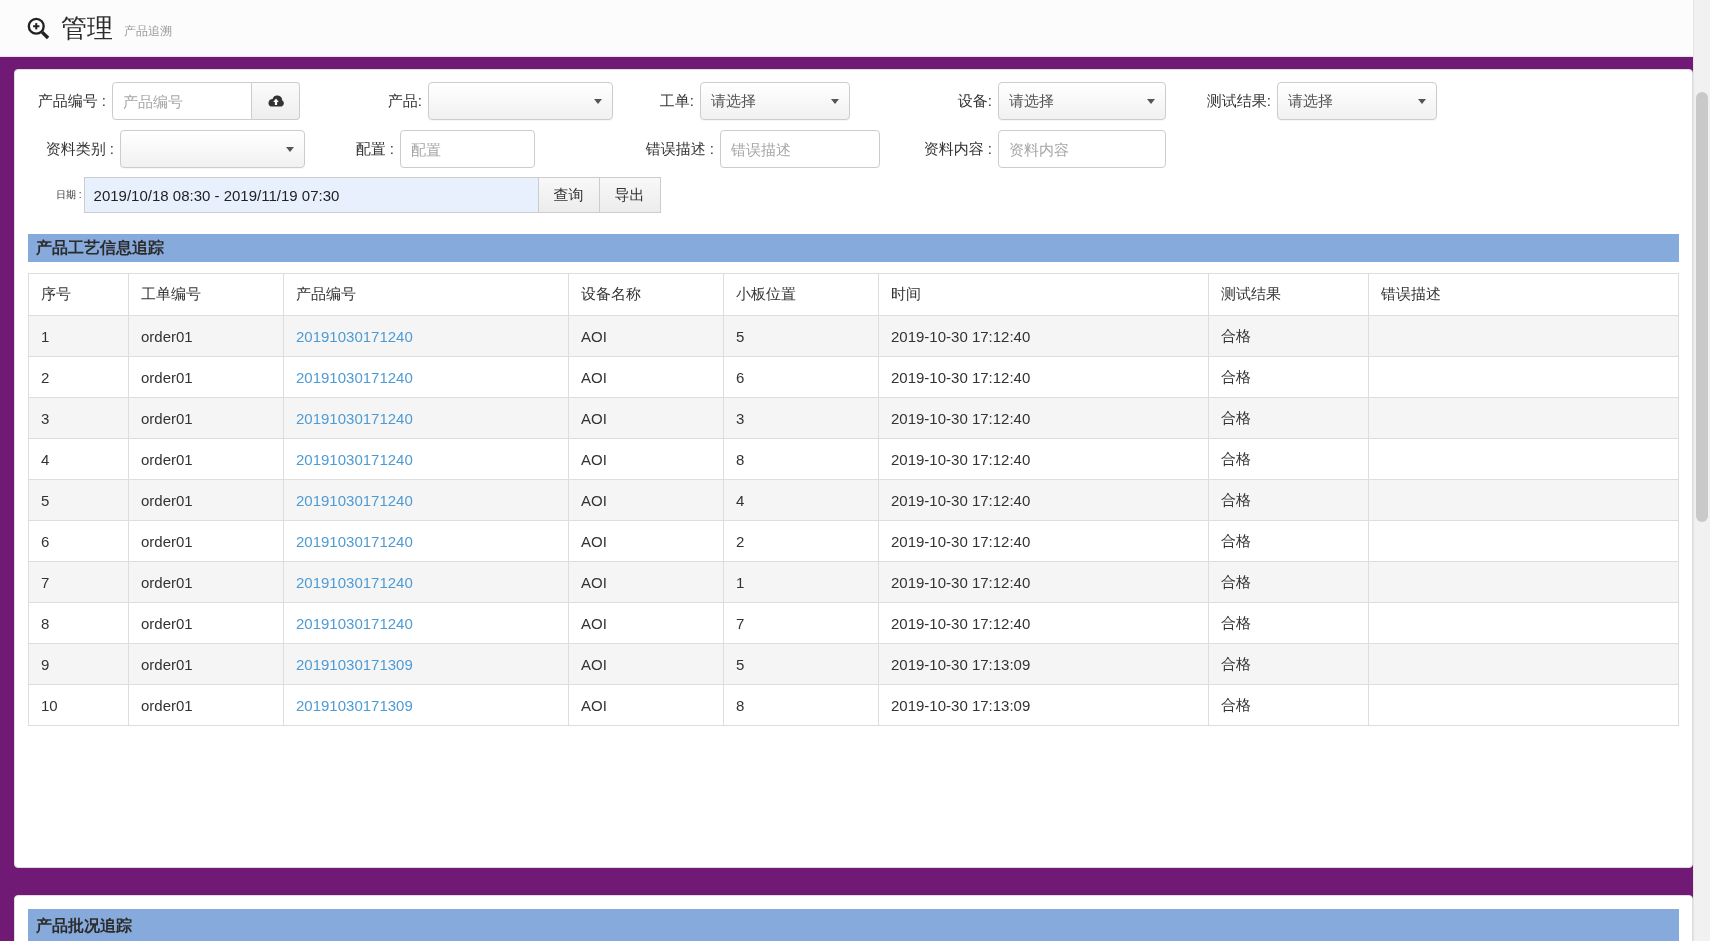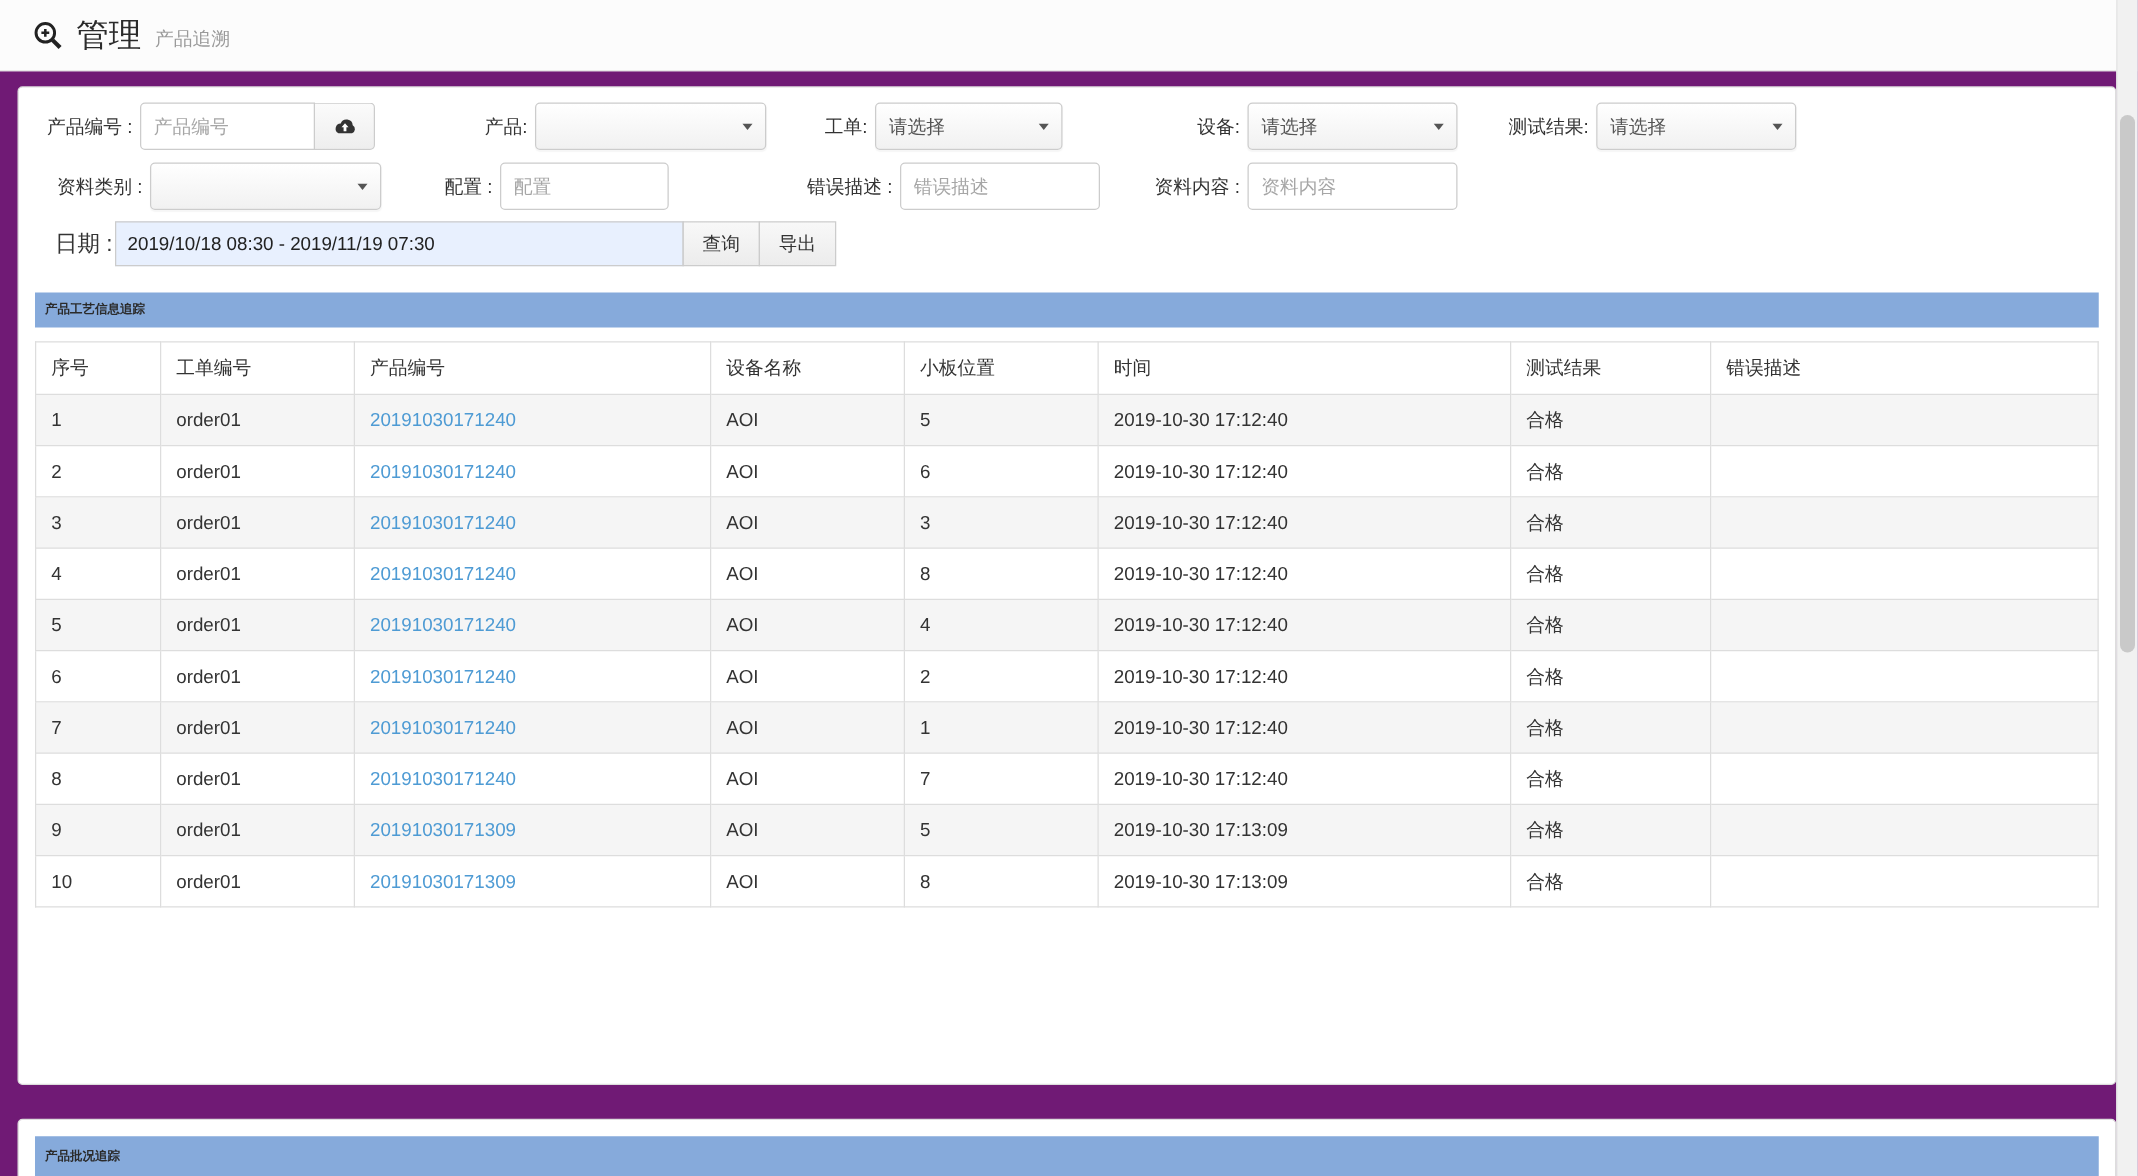--- a/index.html
+++ b/index.html
@@ -9,21 +9,21 @@
     --date-bg:#e8f0fe;
   }
   *{box-sizing:border-box;margin:0;padding:0;}
   html,body{margin:0;padding:0;}
   body{font-family:"Liberation Sans","DejaVu Sans",sans-serif;background:#f4f4f4;}
   .page{position:relative;width:1710px;height:941px;overflow:hidden;background:#701a75;}
 
   
   .app-header{height:57px;background:#fcfcfc;border-bottom:1px solid #e7e7e7;display:flex;align-items:center;padding-left:25px;}
   .app-header .title{font-size:26px;color:#2b2b2b;font-weight:500;margin-left:9px;}
-  .app-header .subtitle{font-size:15px;color:#9a9a9a;margin-left:11px;padding-top:6px;}
+  .app-header .subtitle{font-size:12px;color:#9a9a9a;margin-left:11px;padding-top:6px;}
 
   
   .panel{background:#fff;border:1px solid #ddd;border-radius:4px;margin:0 17px 0 14px;padding:12px 13px;}
   .panel-main{margin-top:12px;height:799px;}
   .panel-batch{margin-top:27px;height:220px;}
 
   
   .filter-grid{display:grid;grid-template-columns:308px 300px 272px 285px 262px;row-gap:10px;}
   .fcell{display:flex;align-items:center;height:38px;}
   .fcell label{flex:none;text-align:right;padding-right:6px;font-size:15px;color:#333;}
@@ -41,26 +41,26 @@
   .w160{width:160px;}
   .w135{width:135px;}
   .igroup{display:flex;}
   .upload-btn{width:48px;height:38px;border:1px solid #ccc;border-left:none;border-radius:0 4px 4px 0;background:linear-gradient(#fbfbfb,#eeeeee);display:flex;align-items:center;justify-content:center;cursor:pointer;}
   .sel{height:38px;border:1px solid #ccc;border-radius:4px;background:linear-gradient(#ffffff,#f1f1f1);display:flex;align-items:center;padding:0 10px;position:relative;cursor:pointer;box-shadow:0 1px 1px rgba(0,0,0,.04);}
   .sel .sel-text{font-size:15px;color:#555;flex:1;white-space:nowrap;overflow:hidden;}
   .caret{width:0;height:0;border-left:4px solid transparent;border-right:4px solid transparent;border-top:5px solid #555;margin-left:6px;}
 
   
   .date-row{display:flex;align-items:center;margin-top:9px;height:36px;}
-  .date-row label{margin-left:16px;font-size:18px;color:#333;padding-right:2px;}
+  .date-row label{margin-left:28px;font-size:10px;color:#333;padding-right:2px;}
   .date-input{width:455px;height:36px;border:1px solid #ccc;background:var(--date-bg);font-size:15px;color:#222;padding:0 9px;outline:none;font-family:inherit;}
   .act-btn{height:36px;padding:0 15px;margin-left:-1px;border:1px solid #ccc;background:linear-gradient(#f8f8f8,#ececec);font-size:15px;color:#333;cursor:pointer;font-family:inherit;}
 
   
-  .banner{height:28px;line-height:28px;background:var(--banner-blue);color:#2b2b2b;font-weight:bold;font-size:10px;padding-left:8px;margin-top:21px;}
+  .banner{height:28px;line-height:28px;background:var(--banner-blue);color:#2b2b2b;font-weight:bold;font-size:16px;padding-left:8px;margin-top:21px;}
   .panel-batch .banner{margin-top:1px;height:34px;line-height:34px;}
 
   
   table.grid{width:100%;border-collapse:collapse;margin-top:11px;table-layout:fixed;}
   table.grid th,table.grid td{border:1px solid #ddd;padding:0 12px;font-size:15px;color:#333;text-align:left;overflow:hidden;white-space:nowrap;}
   table.grid th{height:42px;font-weight:normal;background:#fff;}
   table.grid td{height:41px;font-weight:normal;}
   table.grid tbody tr:nth-child(odd){background:#f5f5f5;}
   table.grid a{color:var(--link-blue);text-decoration:none;cursor:pointer;}
 

